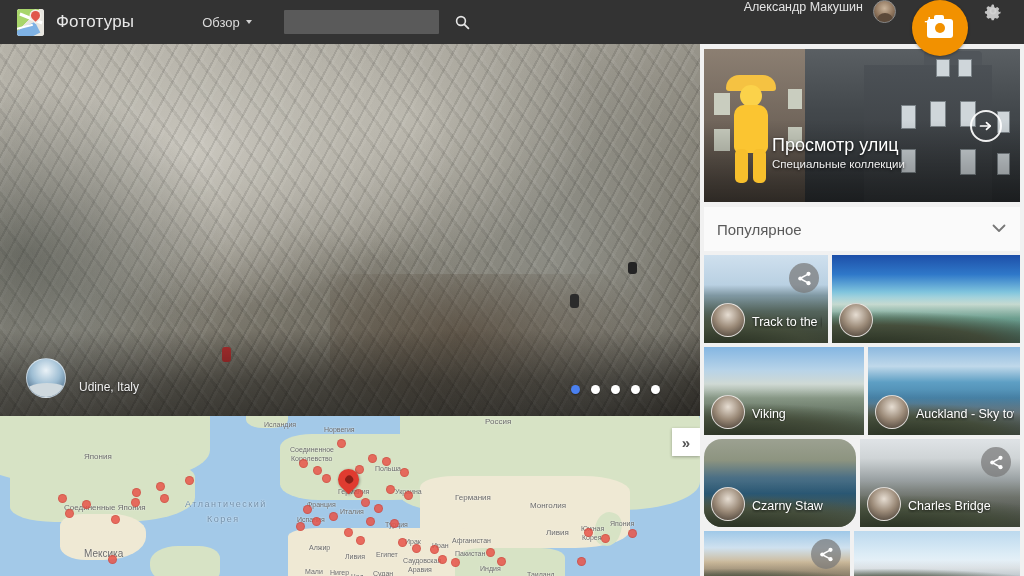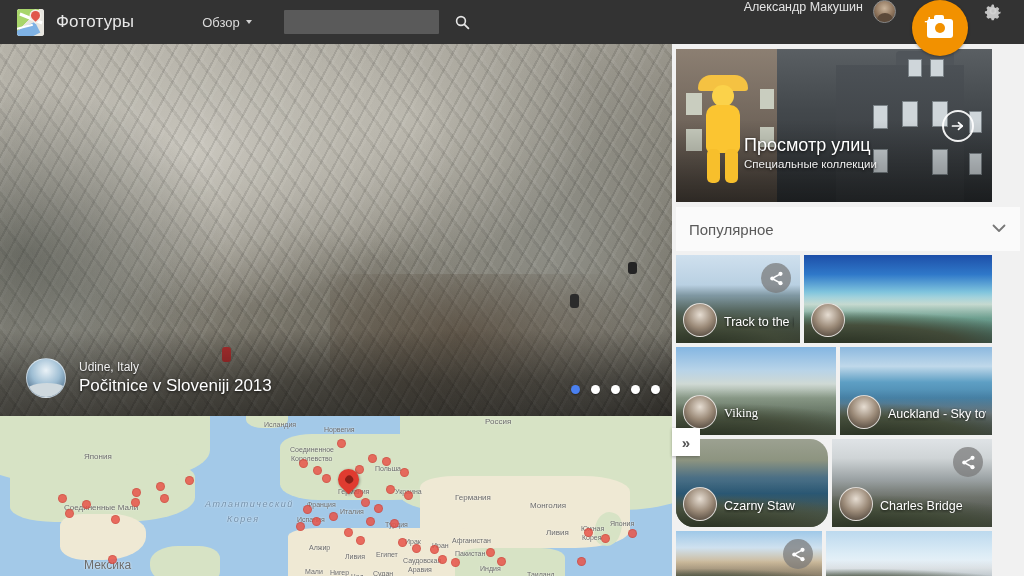--- a/index.html
+++ b/index.html
@@ -195,21 +195,21 @@
     background:#a4c8e8;
   }
   .map-ocean { position:absolute; inset:0; background:#a3c9e8; }
   .land { position:absolute; background:#e8e5dc; }
   .land.green { background:#d7e3c5; }
   .land.sand { background:#efe9d4; }
   .map-label {
     position:absolute; color:#6b6b6b; font-size:7px; white-space:nowrap;
     font-family:"Liberation Sans", sans-serif; text-shadow: 0 0 2px rgba(255,255,255,.9);
   }
-  .map-label.ocean { color:#7290ab; font-size:9px; font-style:italic; letter-spacing:1.5px;margin-left:20px; }
+  .map-label.ocean { color:#7290ab; font-size:9px; letter-spacing:1.5px; }
   .mdot {
     position:absolute; width:9px; height:9px; border-radius:50%;
     background:#e8554a; opacity:.85; border:1px solid rgba(190,50,40,.5);
   }
   .map-pin {
     position:absolute; width:21px; height:21px; background:#e03b30;
     border-radius:50% 50% 50% 0; transform: rotate(-45deg);
     box-shadow: 0 1px 3px rgba(0,0,0,.4);
   }
   .map-pin::after {
@@ -224,21 +224,21 @@
   }
   .map-credit {
     position:absolute; right:0; bottom:0; display:flex; align-items:center;
     font-size:9px; color:#444; z-index:6;
   }
   .map-credit .c1 { background:rgba(255,255,255,.72); padding:2px 5px; }
   .map-credit .c2 { background:rgba(255,255,255,.72); padding:2px 6px; cursor:pointer; }
 
   
   .rail {
-    position:absolute; top:44px; right:0; width:352px; height:532px;
+    position:absolute; top:44px; right:0; width:324px; height:532px;
     background:#f1f1f1; overflow:hidden;
   }
   
   .sv {
     position:relative; width:316px; height:153px; margin:5px 4px 0 4px;
     overflow:hidden; background:#3a3a3c; cursor:pointer;
   }
   .sv-house {
     position:absolute; right:0; top:0; width:215px; height:100%;
     background: linear-gradient(180deg,#5a5f63 0%, #43484c 40%, #2e3235 100%);
@@ -395,21 +395,20 @@
     <div class="hero-shadow-l"></div>
     <div class="hero-dark-band"></div>
     <div class="hero-climber"></div>
     <div class="hero-fig2"></div>
     <div class="hero-fig3"></div>
 
     <div class="hero-caption">
       <div class="cap-avatar"></div>
       <div class="cap-text">
         <div class="cap-loc">Udine, Italy</div>
-        <div class="cap-title">Počitnice v Sloveniji 2013</div>
       </div>
     </div>
 
     <div class="dots">
       <div class="dot active"></div>
       <div class="dot"></div>
       <div class="dot"></div>
       <div class="dot"></div>
       <div class="dot"></div>
     </div>
@@ -425,22 +424,22 @@
     <div class="land green" style="left:246px;top:-10px;width:42px;height:22px;border-radius:40%;"></div>
     <div class="land green" style="left:280px;top:18px;width:160px;height:66px;border-radius:20% 26% 30% 24%;"></div>
     <div class="land green" style="left:400px;top:-16px;width:300px;height:110px;border-radius:12% 18% 26% 14%;"></div>
     <div class="land sand" style="left:420px;top:60px;width:210px;height:72px;border-radius:16% 22% 26% 18%;"></div>
     <div class="land sand" style="left:288px;top:112px;width:210px;height:60px;border-radius:14% 22% 24% 18%;"></div>
     <div class="land green" style="left:455px;top:132px;width:110px;height:44px;border-radius:26% 22% 30% 30%;"></div>
     <div class="land green" style="left:595px;top:96px;width:26px;height:34px;border-radius:45%;transform:rotate(18deg);"></div>
 
     <div id="map-labels">
         <div class="map-label" style="left: 84px; top: 36px; font-size: 8px;">Япония</div>
-        <div class="map-label" style="left: 64px; top: 87px; font-size: 8px;">Соединенные Мали</div>
-        <div class="map-label" style="left: 84px; top: 142px; font-size: 12px;">Мексика</div>
+        <div class="map-label" style="left: 64px; top: 87px; font-size: 8px;">Соединенные Япония</div>
+        <div class="map-label" style="left: 84px; top: 132px; font-size: 10px;">Мексика</div>
         <div class="map-label ocean" style="left: 185px; top: 83px;">Атлантический</div>
         <div class="map-label ocean" style="left: 207px; top: 98px;">Корея</div>
         <div class="map-label" style="left: 264px; top: 5px; font-size: 7px;">Исландия</div>
         <div class="map-label" style="left: 324px; top: 10px; font-size: 7px;">Норвегия</div>
         <div class="map-label" style="left: 290px; top: 30px; font-size: 7px;">Соединенное</div>
         <div class="map-label" style="left: 291px; top: 39px; font-size: 7px;">Королевство</div>
         <div class="map-label" style="left: 307px; top: 85px; font-size: 7px;">Франция</div>
         <div class="map-label" style="left: 340px; top: 92px; font-size: 7px;">Италия</div>
         <div class="map-label" style="left: 297px; top: 100px; font-size: 7px;">Испания</div>
         <div class="map-label" style="left: 375px; top: 49px; font-size: 7px;">Польша</div>
@@ -596,21 +595,21 @@
             <div class="sc-hill"></div>
             <div class="th-grad"></div>
             <div class="th-avatar" style="background: radial-gradient(circle at 50% 34%, rgb(230, 221, 210) 0%, rgb(155, 138, 120) 48%, rgb(59, 51, 43) 100%);"></div>
           </div>
         </div>
         <div class="grow">
           <div class="thumb sc-falls" style="width: 160px; height: 88px;">
             <div class="sc-hill"></div>
             <div class="th-grad"></div>
             <div class="th-avatar" style="background: radial-gradient(circle at 50% 34%, rgb(230, 221, 210) 0%, rgb(155, 138, 120) 48%, rgb(59, 51, 43) 100%);"></div>
-            <div class="th-label" style="max-width: 106px; font-family: Liberation Serif, serif;">Viking</div>
+            <div class="th-label" style="max-width: 106px;">Viking</div>
           </div>
           <div class="thumb sc-auck" style="width: 152px; height: 88px;">
             <div class="sc-hill"></div>
             <div class="th-grad"></div>
             <div class="th-avatar" style="background: radial-gradient(circle at 50% 34%, rgb(230, 221, 210) 0%, rgb(155, 138, 120) 48%, rgb(59, 51, 43) 100%);"></div>
             <div class="th-label" style="max-width: 98px;">Auckland - Sky tower</div>
           </div>
         </div>
         <div class="grow">
           <div class="thumb sc-lake" style="width: 152px; height: 88px; border-radius: 18px;">

